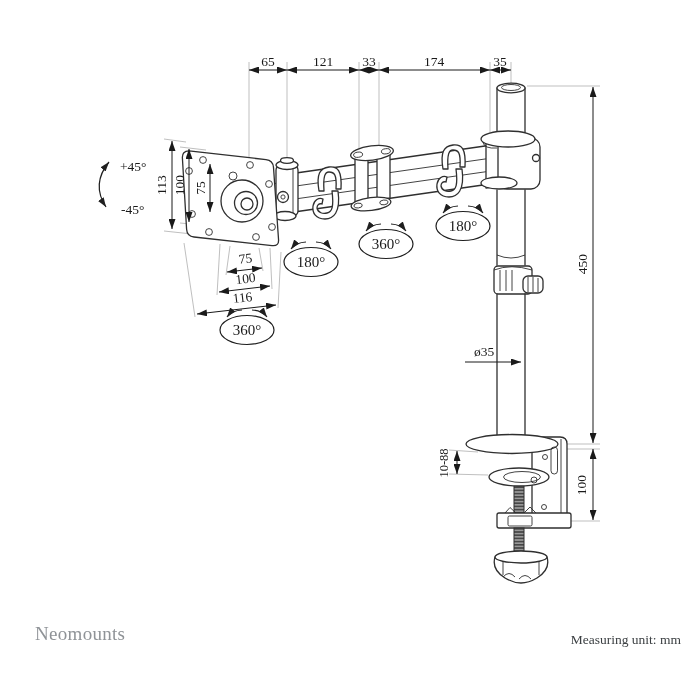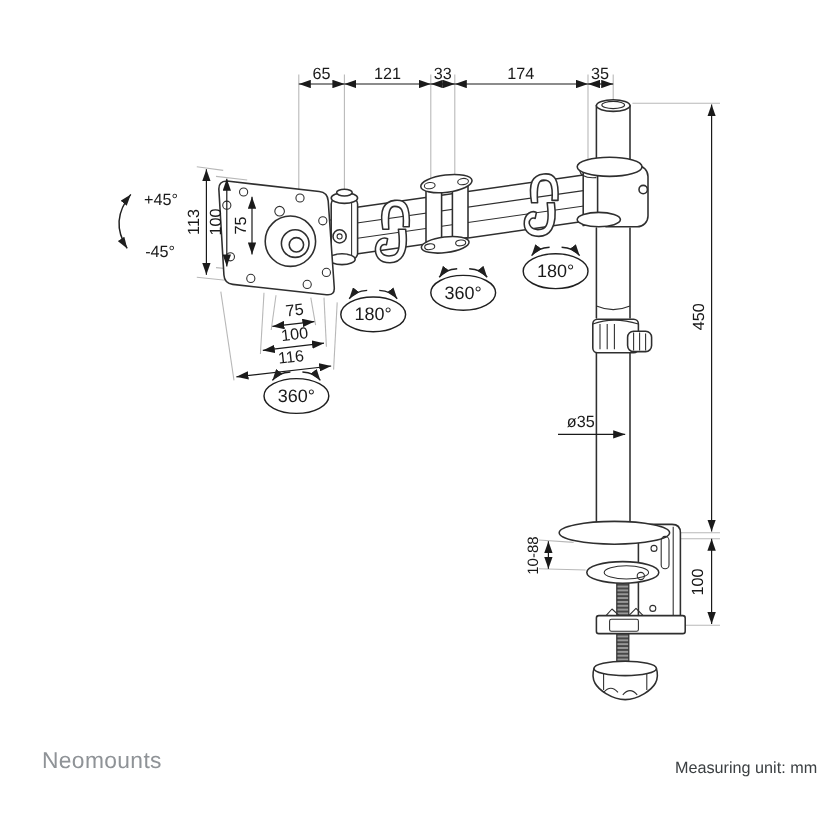--- a/index.html
+++ b/index.html
@@ -1,17 +1,17 @@
 <!DOCTYPE html>
 <html><head>
 <meta charset="utf-8">
 <style>
   html,body{margin:0;padding:0;background:#ffffff;}
   .canvas{position:relative;width:700px;height:700px;background:#ffffff;overflow:hidden;
-          font-family:Liberation Sans, sans-serif;}
+          font-family:Liberation Serif, serif;}
   svg{display:block;}
   .outline{fill:none;stroke:#2f2f2f;stroke-width:1.3;stroke-linejoin:round;stroke-linecap:round;}
   .outfill{fill:#ffffff;stroke:#2f2f2f;stroke-width:1.3;stroke-linejoin:round;stroke-linecap:round;}
   .thin{fill:none;stroke:#2f2f2f;stroke-width:0.9;stroke-linejoin:round;}
   .dim{fill:none;stroke:#1a1a1a;stroke-width:1;}
   .ext{fill:none;stroke:#b8b8b8;stroke-width:0.9;}
   .arc{fill:none;stroke:#1f1f1f;stroke-width:1.2;}
   .t{fill:#1a1a1a;font-size:13.5px;text-anchor:middle;}
   .ts{fill:#1a1a1a;font-size:12.5px;text-anchor:middle;}
   .badge-t{fill:#1a1a1a;font-size:15px;text-anchor:middle;}

